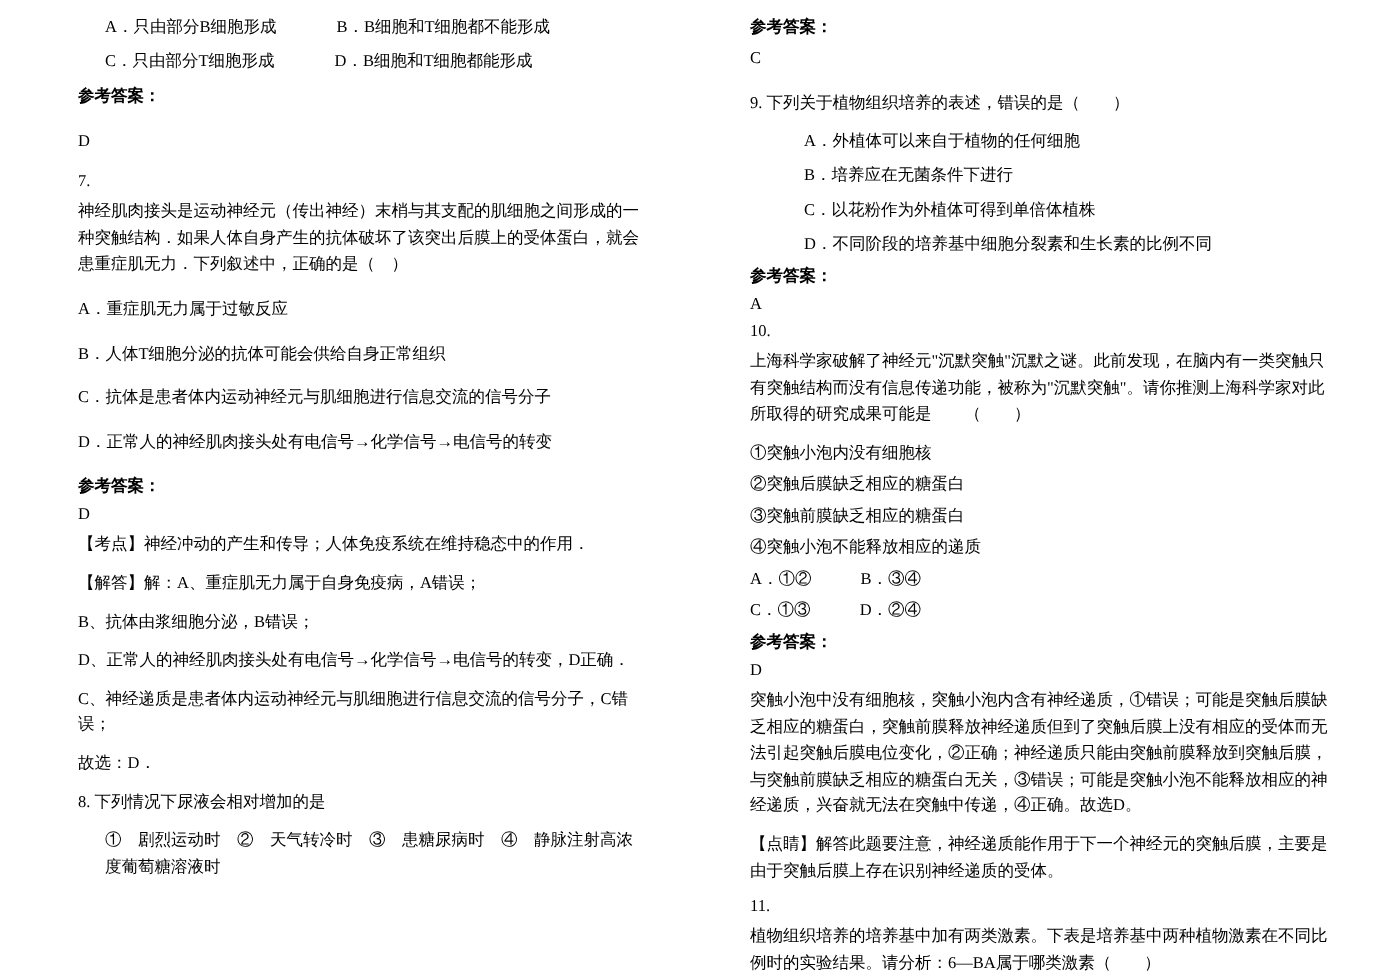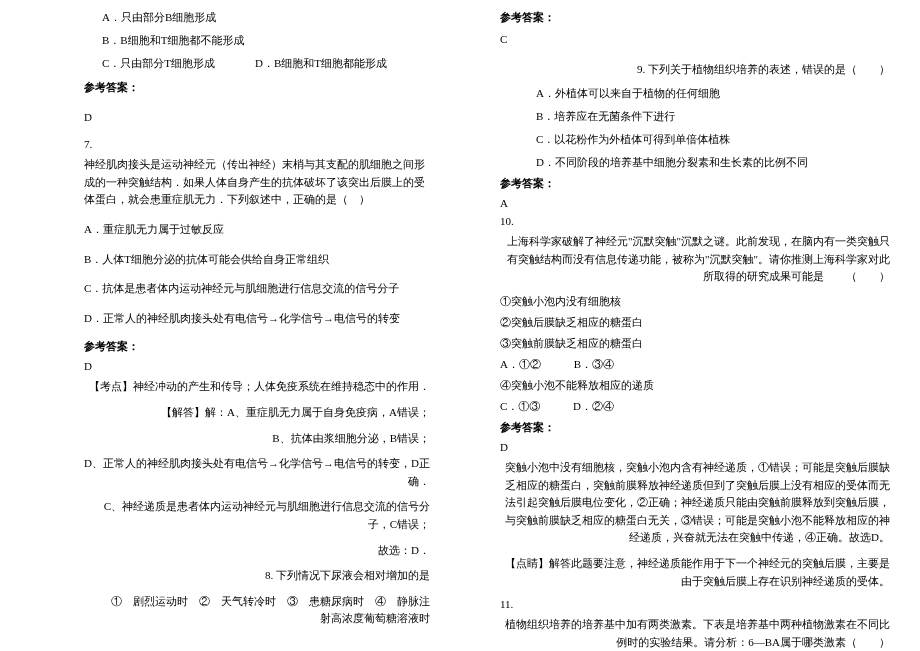--- a/index.html
+++ b/index.html
@@ -11,23 +11,23 @@
       font-size: 11px;
       color: #000;
       display: flex;
       overflow: hidden;
     }
     .col {
       width: 50%;
       padding: 10px 30px 10px 40px;
       position: relative;
     }
-    .col-left { padding-left: 84px; }
+    .col-left { padding-left: 52px; }
     .line { margin-bottom: 12px; line-height: 1.6; }
-    .line-tight { margin-bottom: 8px; line-height: 1.6; text-align: right; }
+    .line-tight { margin-bottom: 8px; line-height: 1.6; }
     .bold { font-weight: bold; }
     .indent { padding-left: 18px; }
     .indent2 { padding-left: 36px; }
     .inline-opt { display: inline-block; margin-right: 30px; }
     .small-gap { margin-bottom: 6px; }
     .q-row { display:flex; flex-wrap:wrap; }
     .q-row > div { margin-right: 40px; margin-bottom: 8px; }
   </style>
 </head>
 <body>
@@ -81,25 +81,25 @@
   </div>
   <div class="small-gap indent2">D．不同阶段的培养基中细胞分裂素和生长素的比例不同</div>
   <div class="small-gap bold">参考答案：</div>
   <div class="small-gap">A</div>
 
   <div class="small-gap">10.</div>
   <div class="line-tight">上海科学家破解了神经元"沉默突触"沉默之谜。此前发现，在脑内有一类突触只有突触结构而没有信息传递功能，被称为"沉默突触"。请你推测上海科学家对此所取得的研究成果可能是　　（　　）</div>
   <div class="small-gap">①突触小泡内没有细胞核</div>
   <div class="small-gap">②突触后膜缺乏相应的糖蛋白</div>
   <div class="small-gap">③突触前膜缺乏相应的糖蛋白</div>
+  <div class="small-gap">④突触小泡不能释放相应的递质</div>
   <div class="small-gap">
     <span class="inline-opt">A．①②</span>
     <span class="inline-opt">B．③④</span>
   </div>
-  <div class="small-gap">④突触小泡不能释放相应的递质</div>
   <div class="small-gap">
     <span class="inline-opt">C．①③</span>
     <span class="inline-opt">D．②④</span>
   </div>
   <div class="small-gap bold">参考答案：</div>
   <div class="small-gap">D</div>
   <div class="line-tight">突触小泡中没有细胞核，突触小泡内含有神经递质，①错误；可能是突触后膜缺乏相应的糖蛋白，突触前膜释放神经递质但到了突触后膜上没有相应的受体而无法引起突触后膜电位变化，②正确；神经递质只能由突触前膜释放到突触后膜，与突触前膜缺乏相应的糖蛋白无关，③错误；可能是突触小泡不能释放相应的神经递质，兴奋就无法在突触中传递，④正确。故选D。</div>
   <div class="line-tight">【点睛】解答此题要注意，神经递质能作用于下一个神经元的突触后膜，主要是由于突触后膜上存在识别神经递质的受体。</div>
 
   <div class="small-gap">11.</div>

